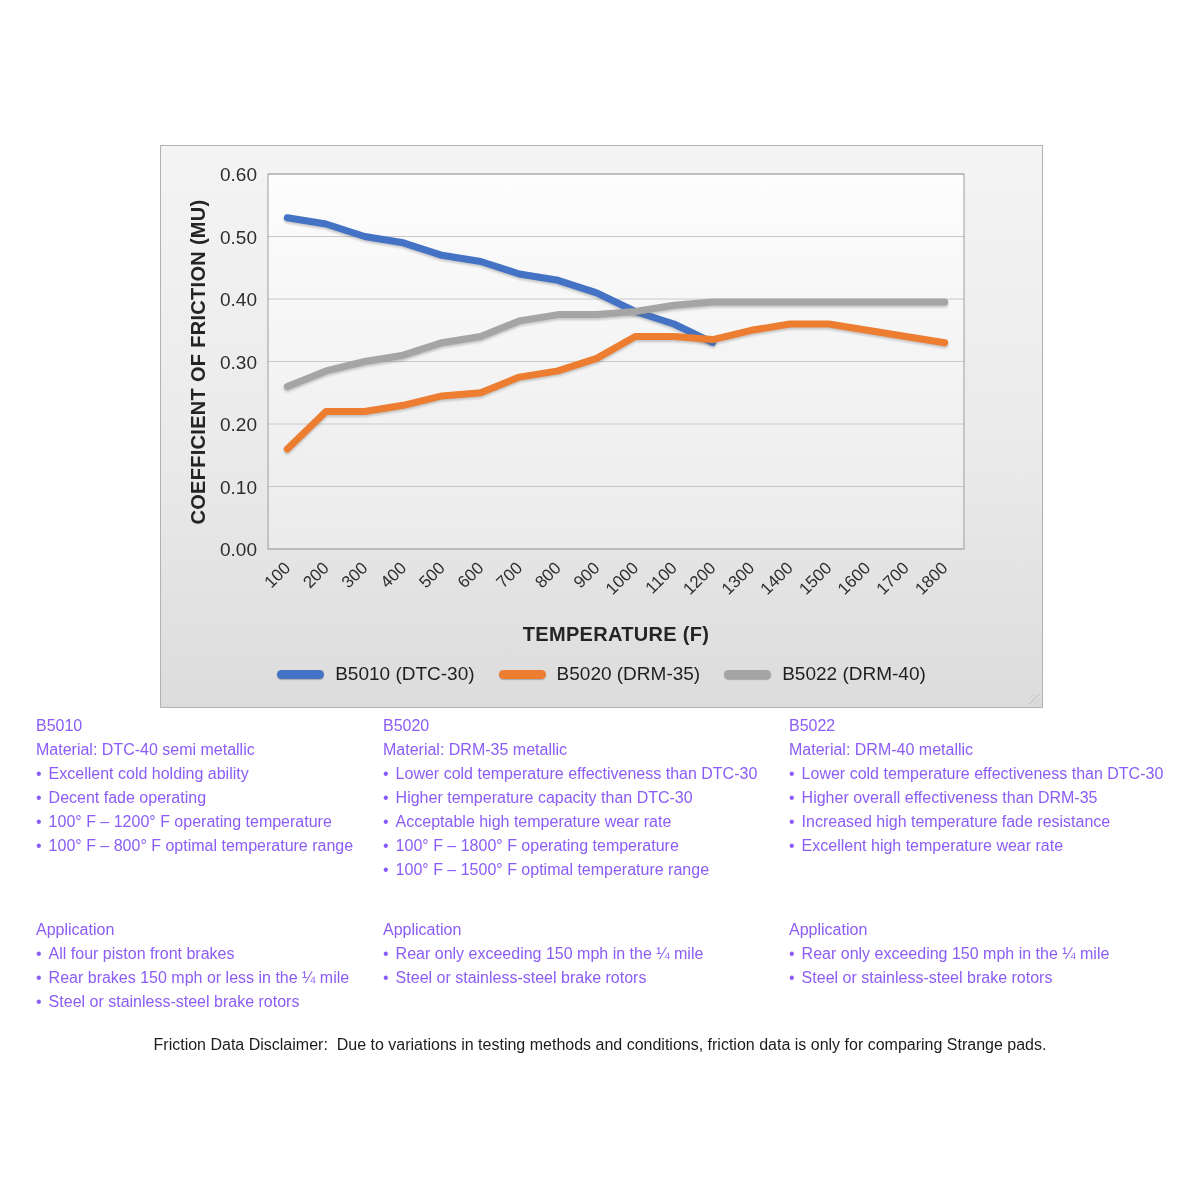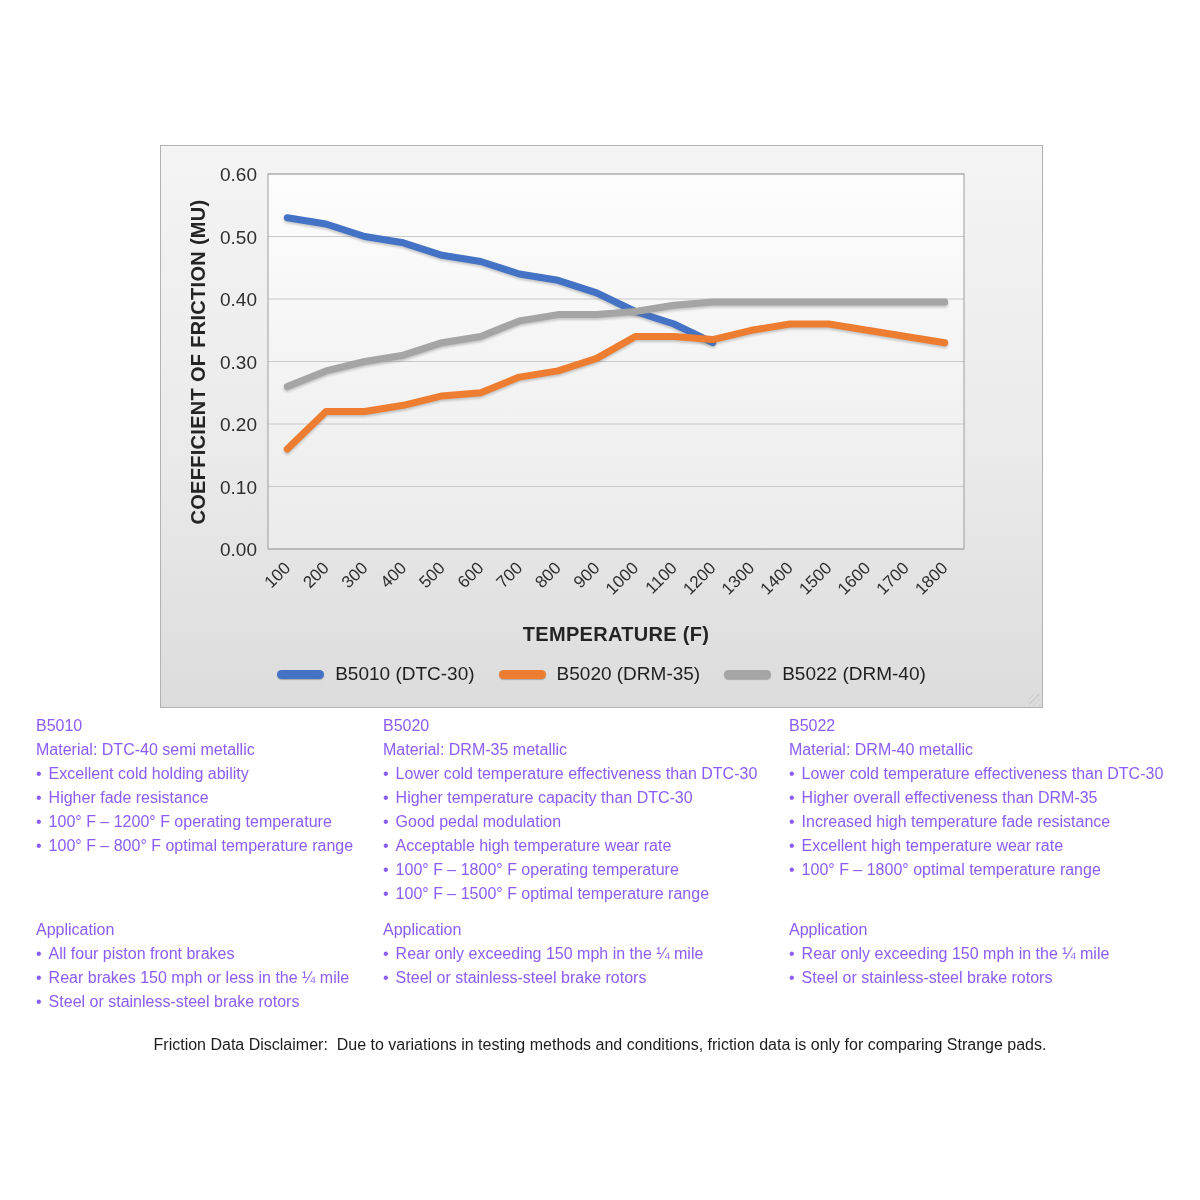--- a/index.html
+++ b/index.html
@@ -124,46 +124,44 @@
       </div>
     <div class="resize-corner"></div>
   </section>
 
   <section class="info-grid">
     <div>
       <div>B5010</div>
       <div>Material: DTC-40 semi metallic</div>
       <ul>
           <li>Excellent cold holding ability</li>
-          <li>Higher fade resistance</li>
+          <li>Decent fade operating</li>
           <li>100° F – 1200° F operating temperature</li>
           <li>100° F – 800° F optimal temperature range</li>
         </ul>
     </div>
     <div>
       <div>B5020</div>
       <div>Material: DRM-35 metallic</div>
       <ul>
           <li>Lower cold temperature effectiveness than DTC-30</li>
           <li>Higher temperature capacity than DTC-30</li>
-          <li>Good pedal modulation</li>
           <li>Acceptable high temperature wear rate</li>
           <li>100° F – 1800° F operating temperature</li>
           <li>100° F – 1500° F optimal temperature range</li>
         </ul>
     </div>
     <div>
       <div>B5022</div>
       <div>Material: DRM-40 metallic</div>
       <ul>
           <li>Lower cold temperature effectiveness than DTC-30</li>
           <li>Higher overall effectiveness than DRM-35</li>
           <li>Increased high temperature fade resistance</li>
           <li>Excellent high temperature wear rate</li>
-          <li>100° F – 1800° optimal temperature range</li>
         </ul>
     </div>
     <div>
       <div>Application</div>
       <ul>
           <li>All four piston front brakes</li>
           <li>Rear brakes 150 mph or less in the ¼ mile</li>
           <li>Steel or stainless-steel brake rotors</li>
         </ul>
     </div>

